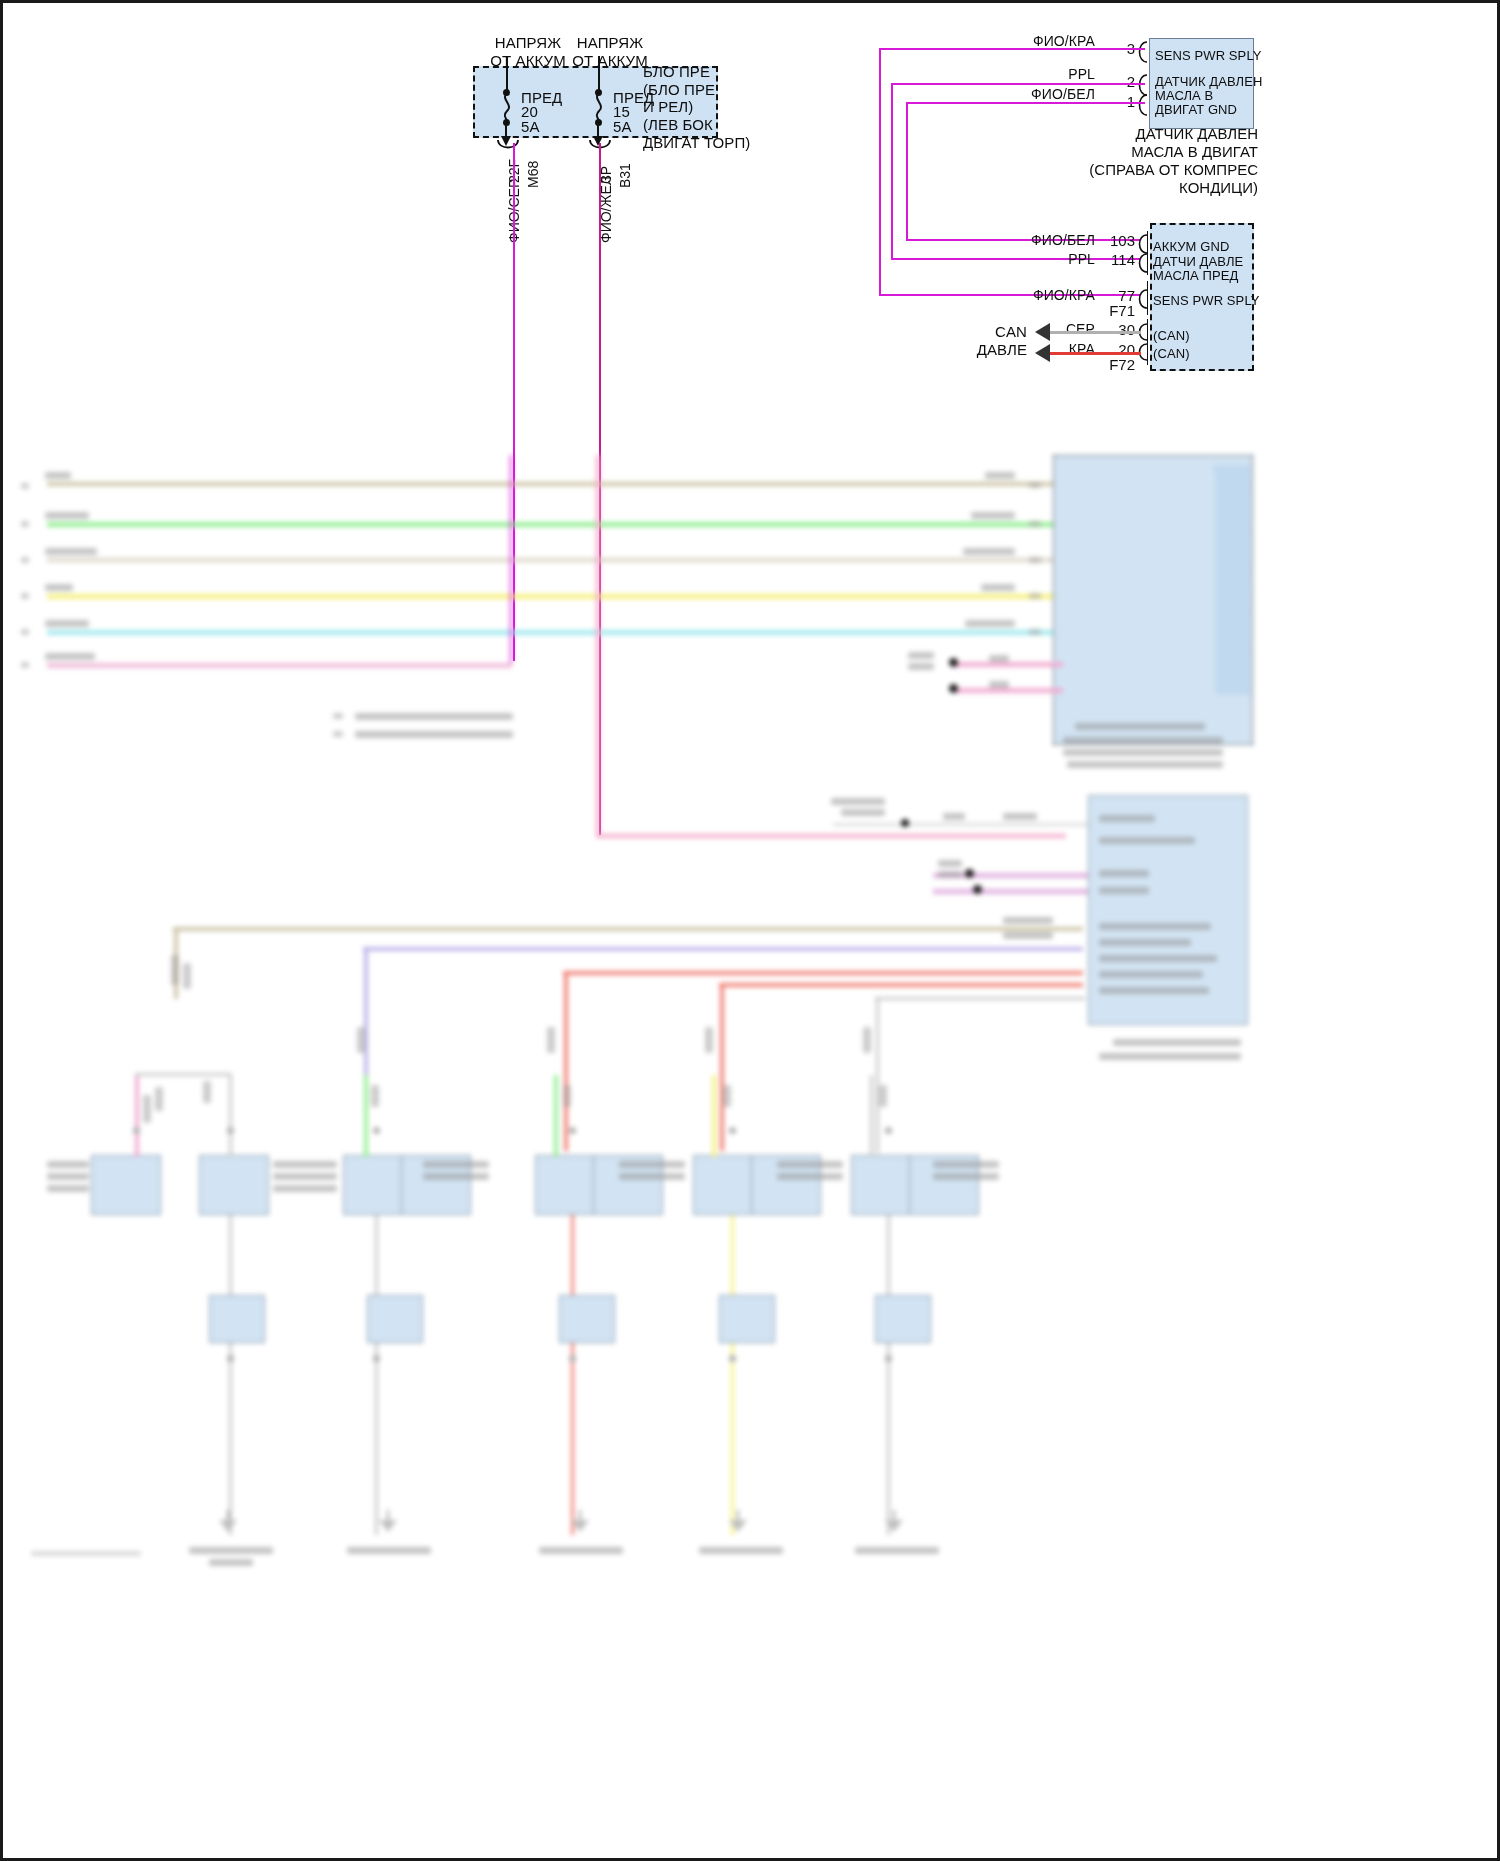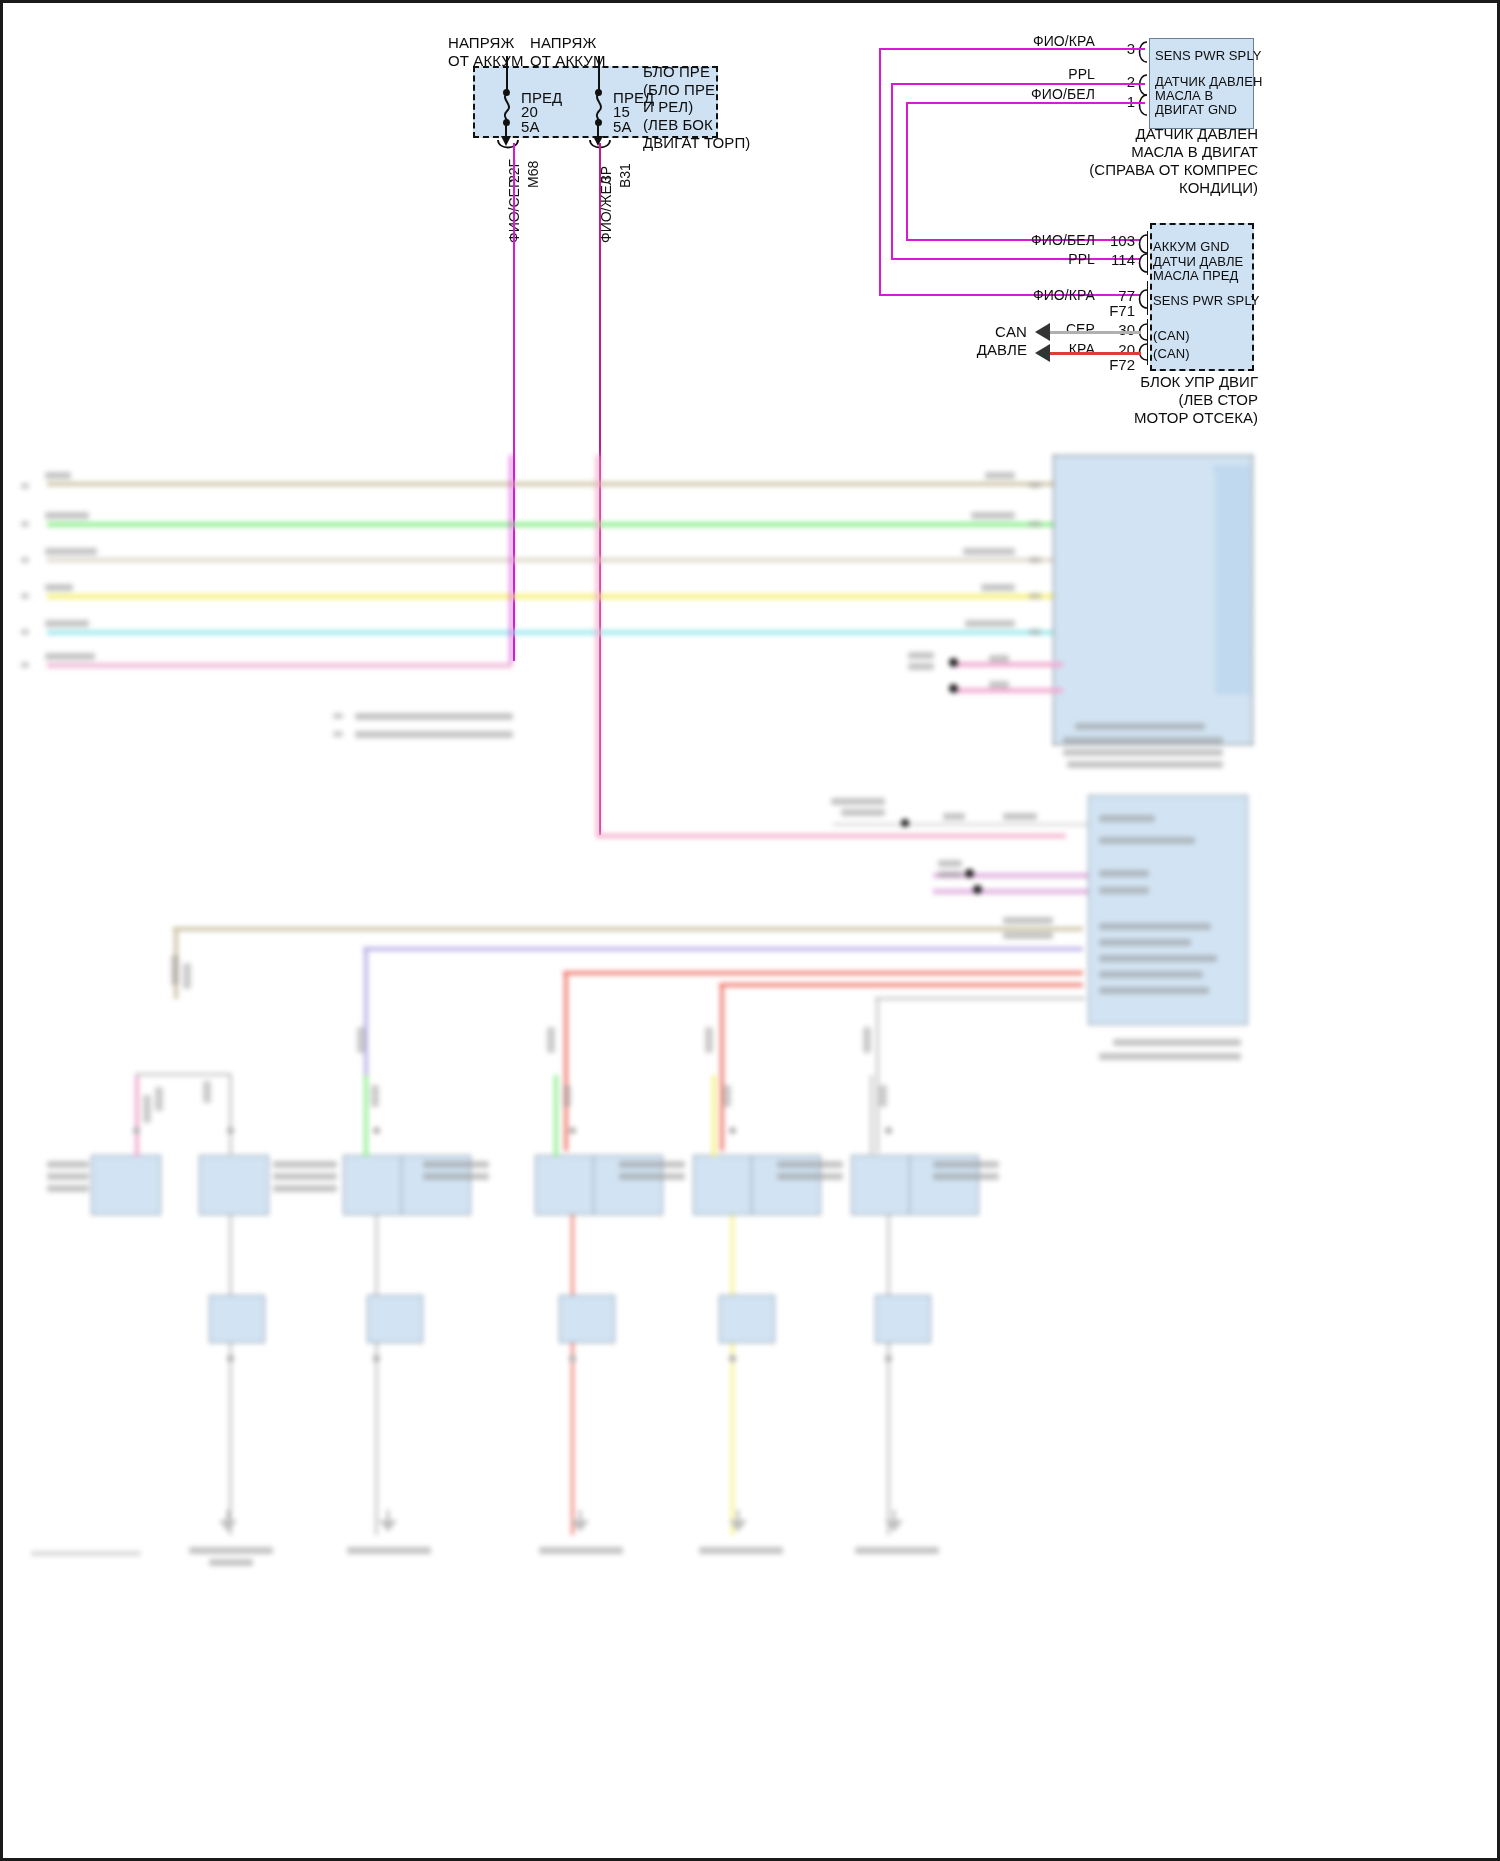--- a/index.html
+++ b/index.html
@@ -13,21 +13,21 @@
     border:3px solid #1a1a1a;
   }
   .txt{
     position:absolute;
     font-size:15px;
     color:#0d0d0d;
     line-height:1.18;
     white-space:pre;
     letter-spacing:0.1px;
   }
-  .txt.ctr{}
+  .txt.ctr{text-align:center;}
   .txt.rgt{text-align:right;}
   .blue-box{
     position:absolute;
     background:#cfe2f3;
     border:1.6px solid #6b7f99;
     box-sizing:border-box;
   }
   .blue-box.dashed{
     background:#cfe2f3;
     border:2px dashed #111;
@@ -232,23 +232,20 @@
   <div class="vline" style="left:1144px;top:316px;height:46px;border-left-color:#111;border-left-width:1.4px;"></div>
 
   <div class="hline" style="left:1046px;top:328px;width:92px;border-top-color:#b0b0b0;border-top-width:3px;"></div>
   <div class="arrowL" style="left:1032px;top:320px;border-right-color:#333;"></div>
   <div class="hline" style="left:1046px;top:349px;width:92px;border-top-color:#e03b34;border-top-width:3px;"></div>
   <div class="arrowL" style="left:1032px;top:341px;border-right-color:#333;"></div>
 
   <div class="txt rgt" style="left:952px;top:320px;width:72px;">CAN</div>
   <div class="txt rgt" style="left:952px;top:338px;width:72px;">ДАВЛЕ</div>
 
-  <div class="caption" style="left:1030px;top:370px;width:225px;">БЛОК УПР ДВИГ
-(ЛЕВ СТОР
-МОТОР ОТСЕКА)</div>
 
   <div class="blurwrap">
 
     <div class="hline" style="left:44px;top:27px;width:1010px;border-top-color:#c9bfa0;border-top-width:4px;"></div>
     <div class="hline" style="left:44px;top:67px;width:1010px;border-top-color:#90ee90;border-top-width:5px;"></div>
     <div class="hline" style="left:44px;top:103px;width:1010px;border-top-color:#d8d3c4;border-top-width:4px;"></div>
     <div class="hline" style="left:44px;top:139px;width:1010px;border-top-color:#f5f07a;border-top-width:5px;"></div>
     <div class="hline" style="left:44px;top:175px;width:1010px;border-top-color:#9fe8ee;border-top-width:5px;"></div>
     <div class="hline" style="left:44px;top:208px;width:465px;border-top-color:#f0b8d8;border-top-width:5px;"></div>
 

